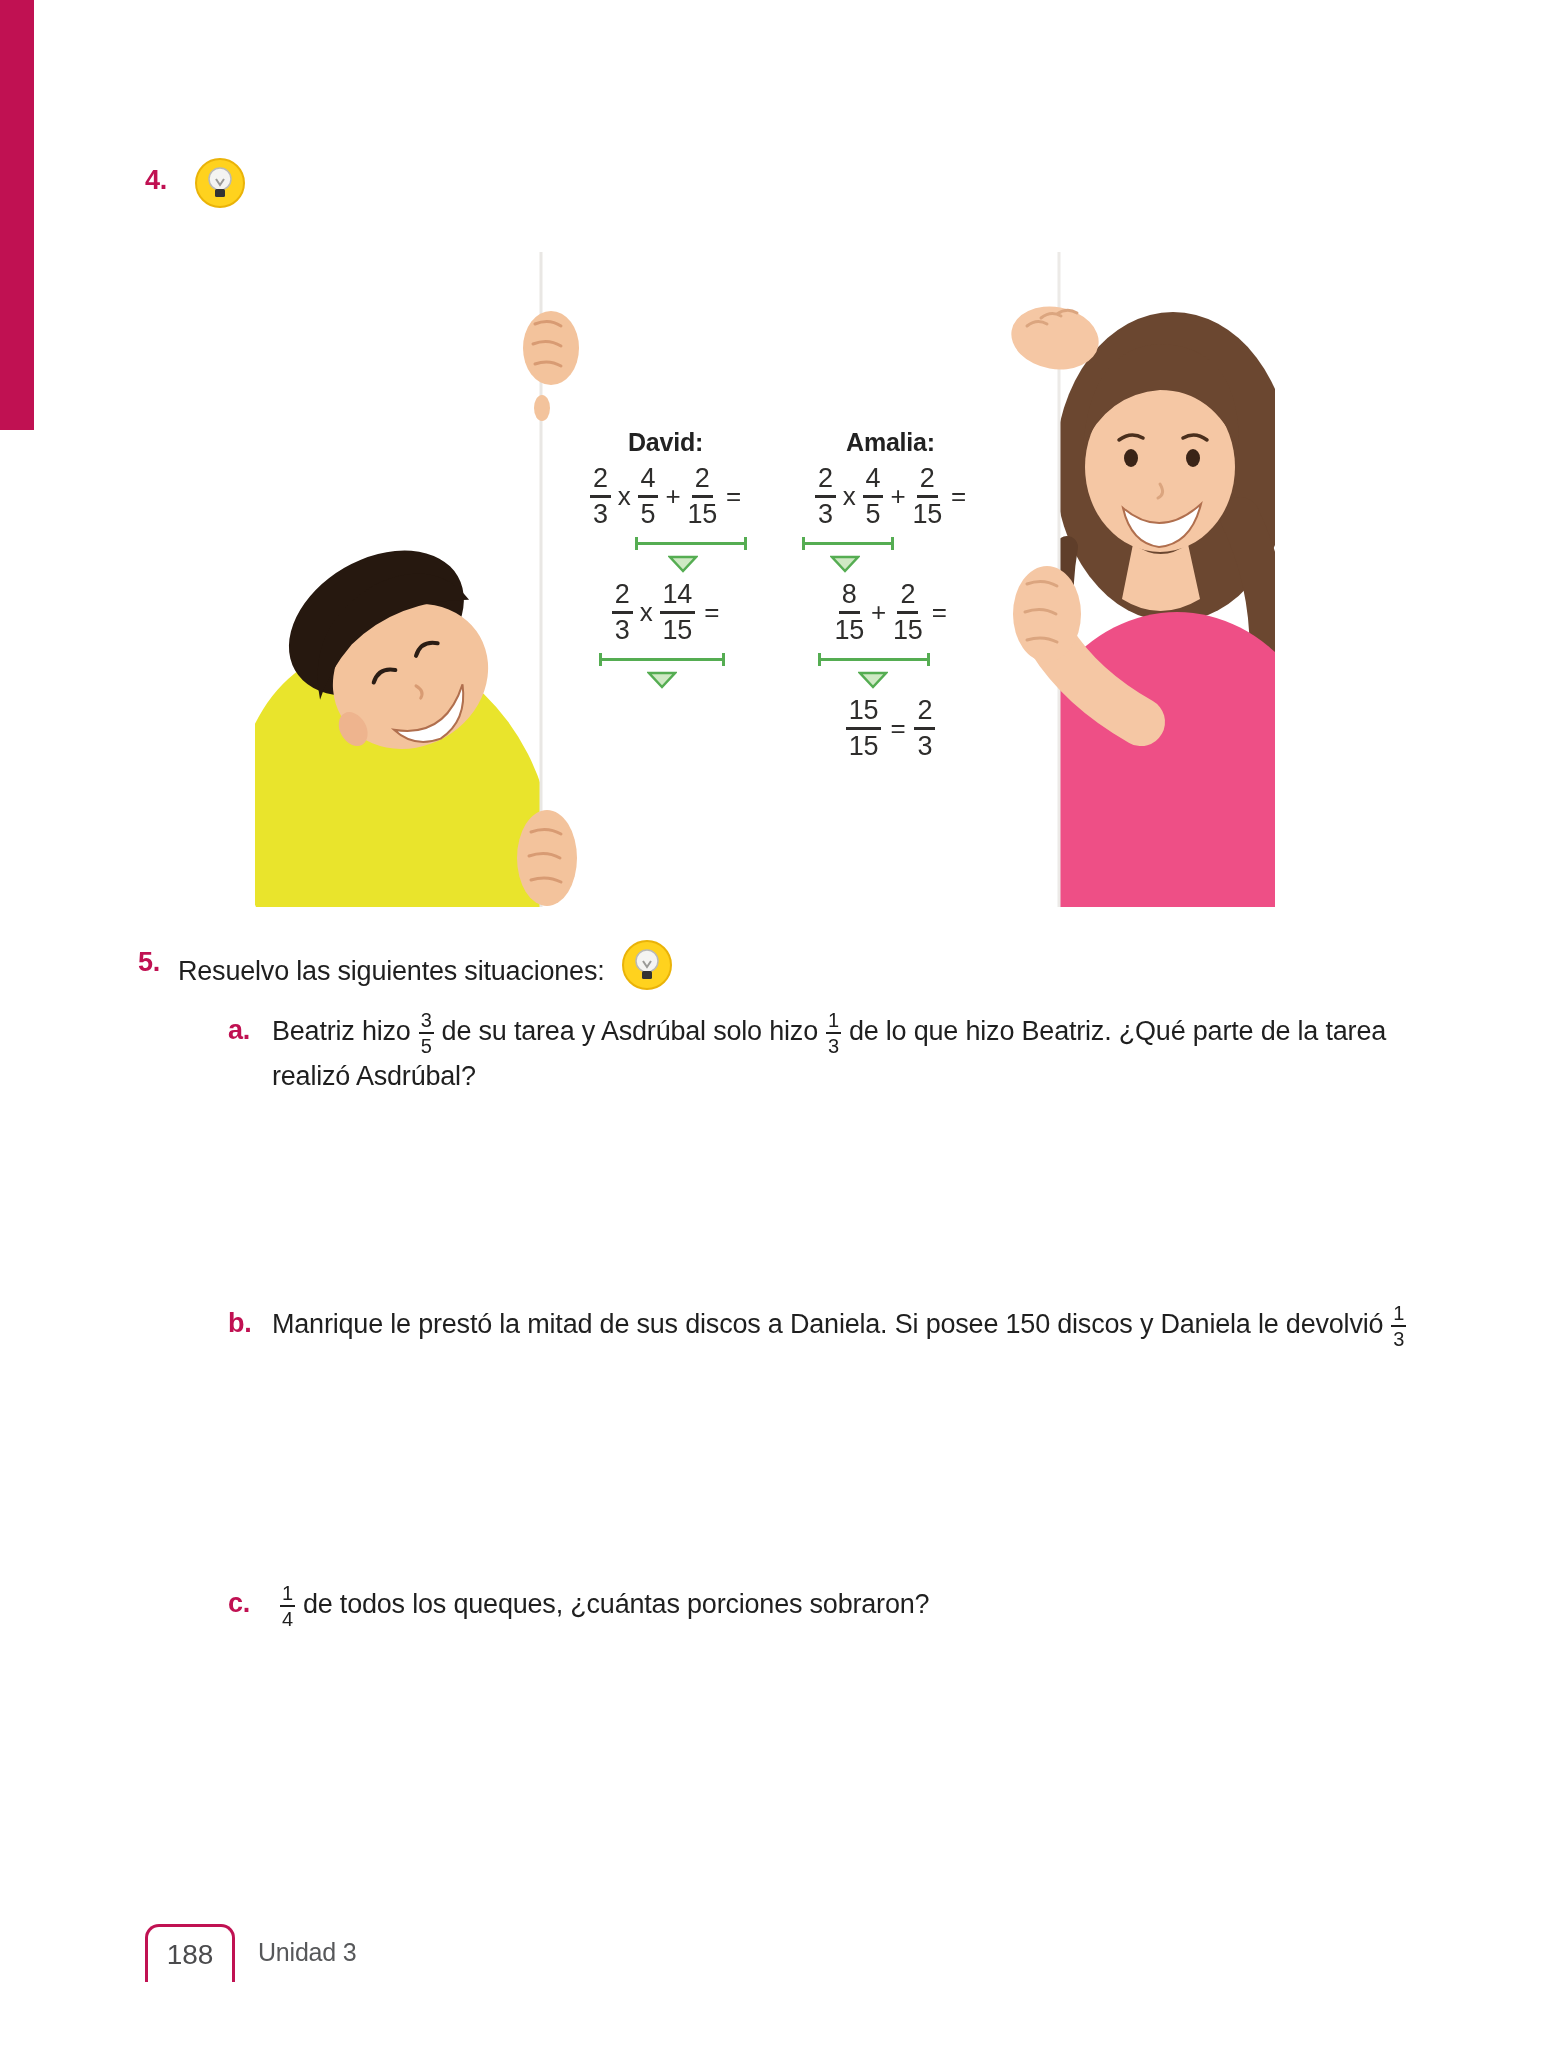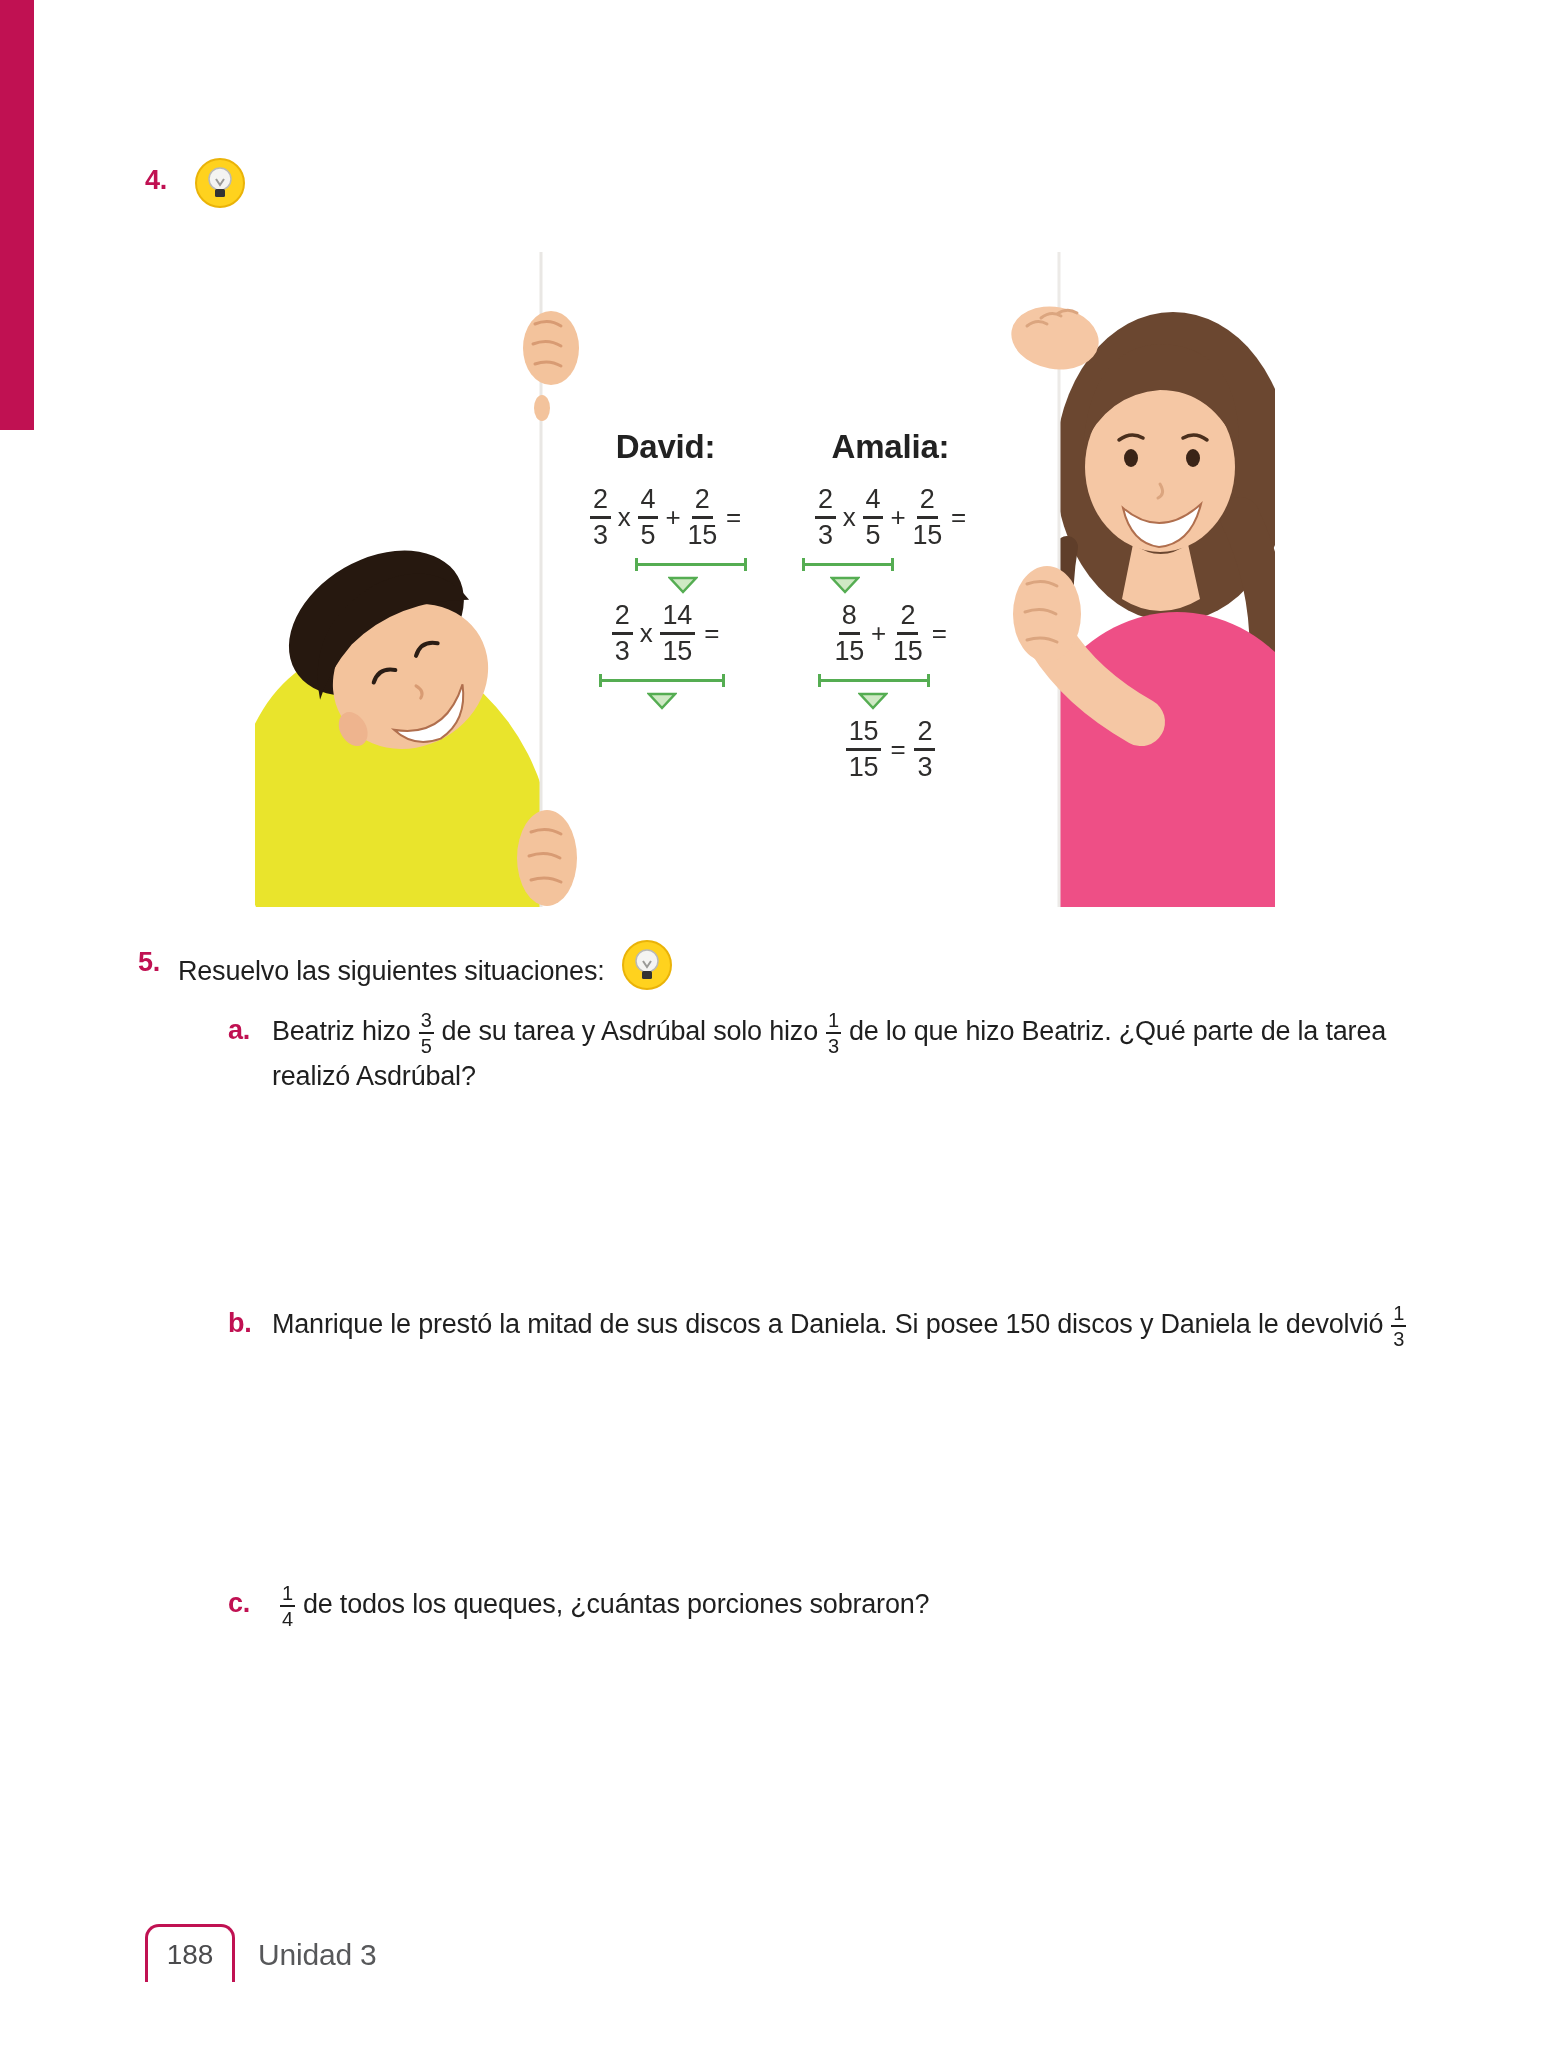--- a/index.html
+++ b/index.html
@@ -32,38 +32,38 @@
   .ifrac{display:inline-flex;flex-direction:column;align-items:center;vertical-align:middle;
          line-height:1;margin:0 8px;font-size:20px;color:var(--ink);}
   .inum{padding:0 2px 2px;border-bottom:2px solid var(--ink);}
   .iden{padding-top:2px;}
 
   
   .scene{position:absolute;left:255px;top:252px;width:1020px;height:655px;}
 
   
   .math-col{position:absolute;display:flex;flex-direction:column;color:var(--math-ink);}
-  .math-title{font-weight:bold;font-size:33px;text-align:center;margin-bottom:12px;color:#222;}
+  .math-title{font-weight:bold;font-size:25px;text-align:center;color:#222;}
   .math-row{display:flex;justify-content:center;align-items:center;font-size:26px;margin-top:8px;}
   .bfrac{display:inline-flex;flex-direction:column;align-items:center;line-height:1;font-size:27px;}
   .bnum{padding:0 3px 3px;border-bottom:3px solid var(--math-ink);}
   .bden{padding-top:3px;}
   .op{margin:0 7px;}
   .eq{margin-left:9px;}
   .bracket{height:13px;border-left:3px solid var(--green);border-right:3px solid var(--green);
            background:linear-gradient(var(--green),var(--green)) center/100% 3px no-repeat;
            margin-top:9px;}
   .tri{display:block;margin-top:5px;}
 
   
   .page-num-box{position:absolute;left:145px;top:1924px;width:90px;height:58px;
     border:3px solid var(--crimson);border-bottom:none;border-radius:14px 14px 0 0;
     display:flex;align-items:center;justify-content:center;}
   .page-num{font-size:28px;color:#4b4b4d;letter-spacing:0;}
-  .unit-label{position:absolute;left:258px;top:1938px;font-size:30px;color:#57585a;}
+  .unit-label{position:absolute;left:258px;top:1938px;font-size:25px;color:#57585a;}
 </style>
 </head>
 <body>
 
 <div class="page">
 
   <div class="unit-tab"></div>
 
   <section class="ex" style="left:145px;top:160px;width:1275px;">
     <span class="ex-num">4.</span>

